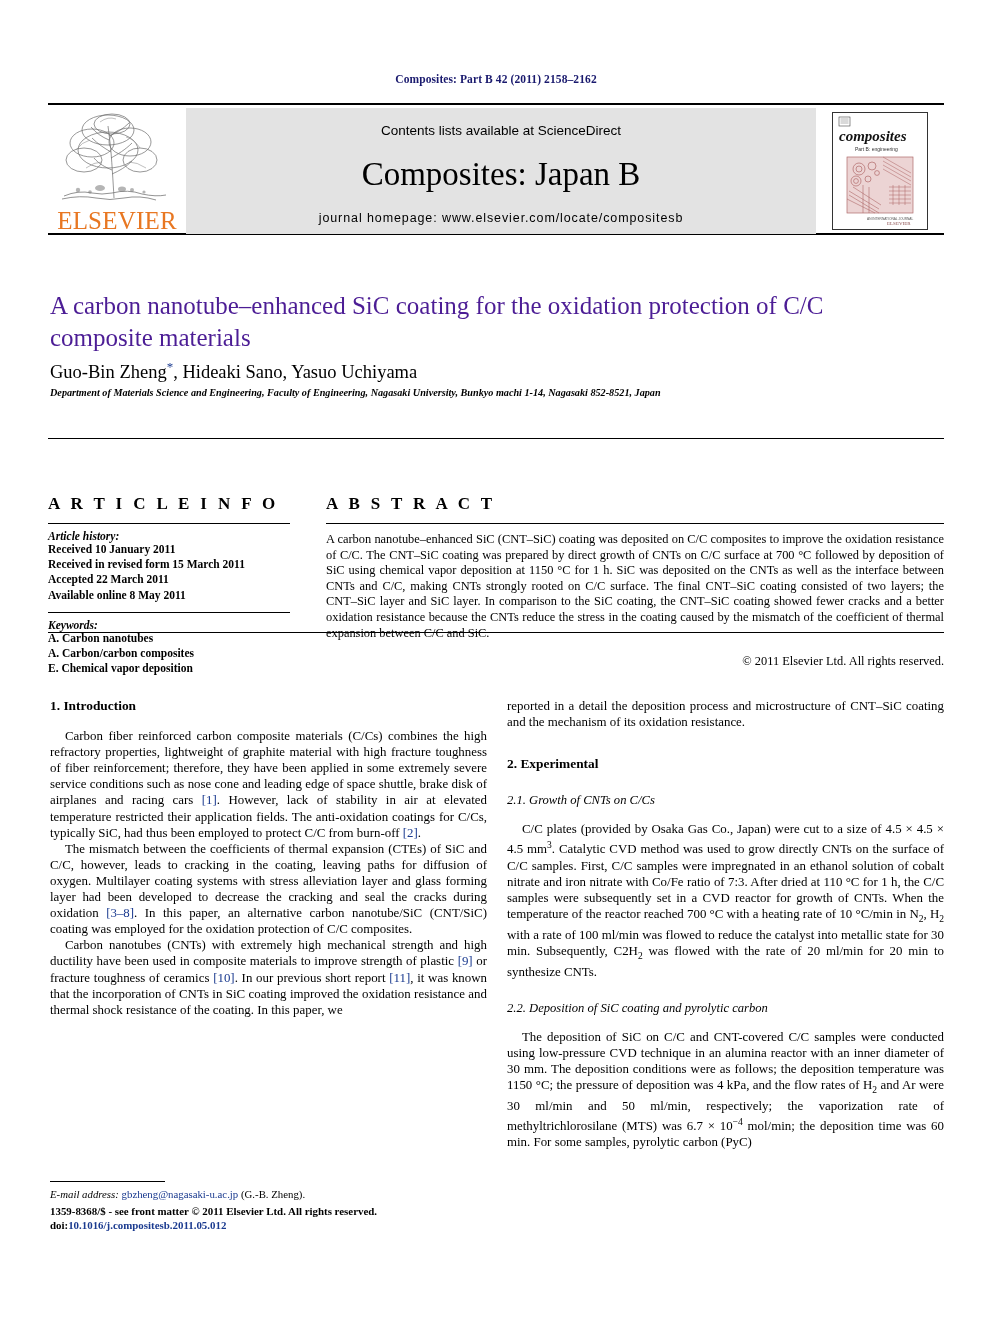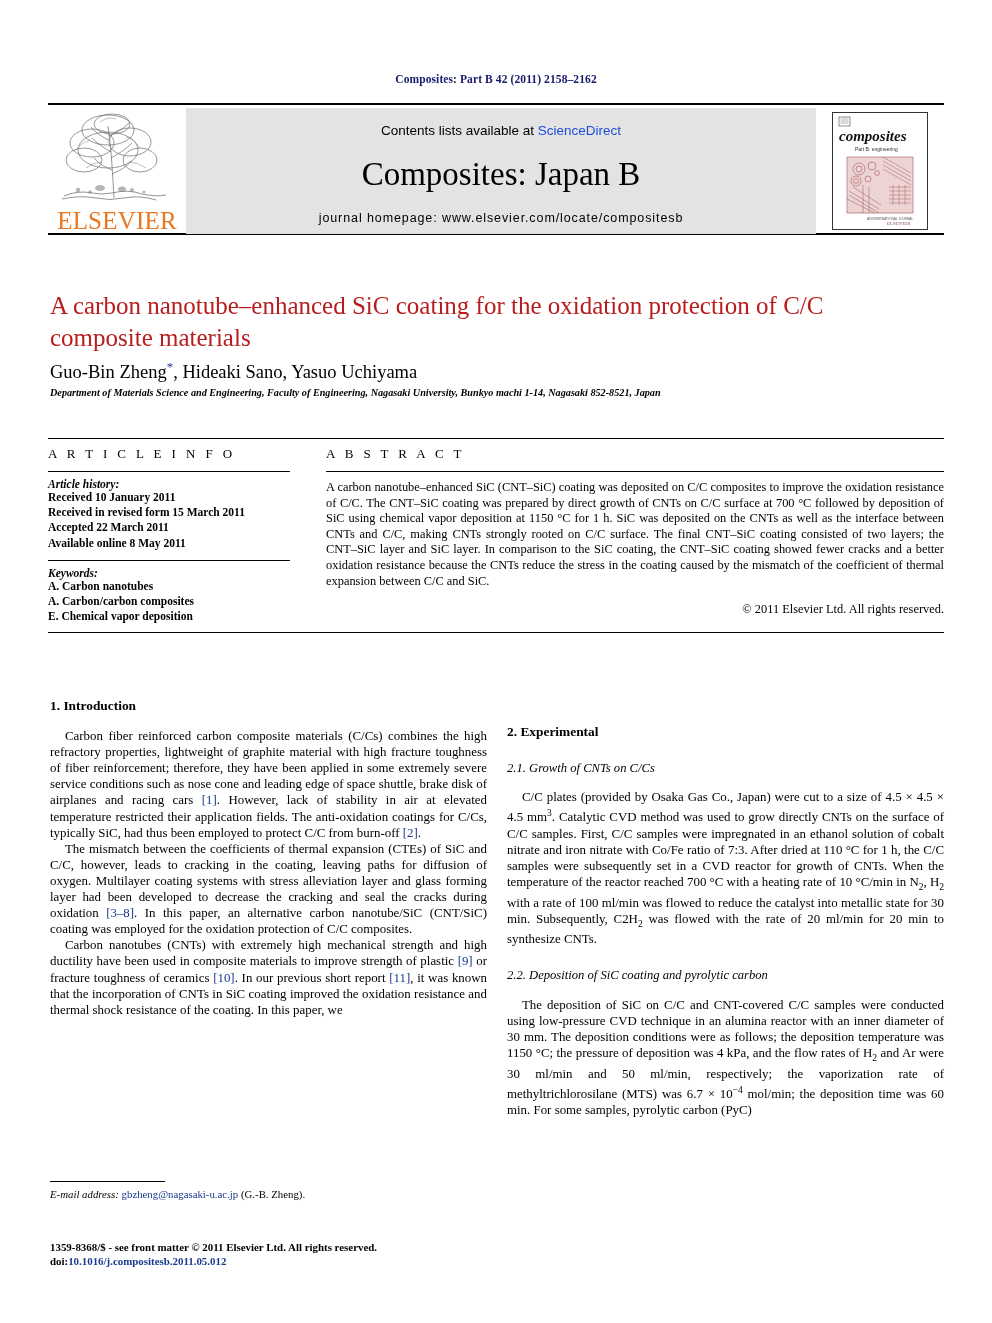--- a/index.html
+++ b/index.html
@@ -78,21 +78,21 @@
   .contents-line {
     position: absolute;
     left: 0; top: 15px;
     width: 100%;
     text-align: center;
     font-family: "Liberation Sans", sans-serif;
     font-size: 13.5px;
     color: #000;
   }
   .contents-line .sd {
-    color: #1d4ed8;
+    color: #000000;
     margin-top: 37px;
   }
   .journal-title {
     position: absolute;
     left: 0; top: 48px;
     width: 100%;
     text-align: center;
     font-family: "Liberation Serif", serif;
     font-size: 33px;
     color: #000;
@@ -125,21 +125,21 @@
   }
 
   
   .article-title {
     position: absolute;
     left: 50px; top: 290px;
     width: 880px;
     font-family: "Liberation Serif", serif;
     font-size: 25px;
     line-height: 32px;
-    color: #b91c1c;
+    color: #4c1d95;
   }
   .authors {
     position: absolute;
     left: 50px; top: 359px;
     width: 880px;
     font-family: "Liberation Serif", serif;
     font-size: 18.5px;
     color: #000;
   }
   .authors .star { color: #1a3a8f; font-size: 13px; vertical-align: super; }
@@ -176,23 +176,24 @@
     left: 0; top: 8px;
     width: 242px;
   }
   .abs-col {
     position: absolute;
     left: 278px; top: 8px;
     width: 618px;
   }
   .sec-caps {
     font-family: "Liberation Serif", serif;
-    font-weight: normal;
-    font-size: 13px;
+    font-weight: bold;
+    font-size: 17px;
     letter-spacing: 3.4px;
+    margin-top: 48px;
   }
   .rule-thin {
     border-top: 1px solid #000;
     margin-top: 9px;
   }
   .rule-thick {
     border-top: 1.6px solid #000;
     margin-top: 9px;
   }
   .info-head {
@@ -272,21 +273,21 @@
     text-indent: -10px;
   }
   .footnote-line .em {
     font-style: italic;
   }
   .mail { color: #1a3a8f; }
 
   
   .footer {
     position: absolute;
-    left: 50px; top: 1240px;
+    left: 50px; top: 1204px;
     width: 500px;
     font-family: "Liberation Serif", serif;
     font-weight: bold;
     font-size: 10.9px;
     line-height: 14px;
   }
   .footer .doi-link { color: #1a3a8f; }
   sub, sup { font-size: 74%; }
 </style>
 </head>
@@ -423,20 +424,21 @@
     <div class="h1">1. Introduction</div>
 
     <p class="body-p"><span>Carbon fiber reinforced carbon composite materials (C/Cs) combines the high refractory properties, lightweight of graphite material with high fracture toughness of fiber reinforcement; therefore, they have been applied in some extremely severe service conditions such as nose cone and leading edge of space shuttle, brake disk of airplanes and racing cars </span><span class="ref">[1]</span><span>. However, lack of stability in air at elevated temperature restricted their application fields. The anti-oxidation coatings for C/Cs, typically SiC, had thus been employed to protect C/C from burn-off </span><span class="ref">[2]</span><span>.</span></p>
 
     <p class="body-p"><span>The mismatch between the coefficients of thermal expansion (CTEs) of SiC and C/C, however, leads to cracking in the coating, leaving paths for diffusion of oxygen. Multilayer coating systems with stress alleviation layer and glass forming layer had been developed to decrease the cracking and seal the cracks during oxidation </span><span class="ref">[3–8]</span><span>. In this paper, an alternative carbon nanotube/SiC (CNT/SiC) coating was employed for the oxidation protection of C/C composites.</span></p>
 
     <p class="body-p"><span>Carbon nanotubes (CNTs) with extremely high mechanical strength and high ductility have been used in composite materials to improve strength of plastic </span><span class="ref">[9]</span><span> or fracture toughness of ceramics </span><span class="ref">[10]</span><span>. In our previous short report </span><span class="ref">[11]</span><span>, it was known that the incorporation of CNTs in SiC coating improved the oxidation resistance and thermal shock resistance of the coating. In this paper, we</span></p>
   </div>
 
   <div class="col col-right">
+    <p class="body-p noindent">reported in a detail the deposition process and microstructure of CNT–SiC coating and the mechanism of its oxidation resistance.</p>
     <div class="h1 spaced">2. Experimental</div>
     <div class="h2">2.1. Growth of CNTs on C/Cs</div>
     <p class="body-p">C/C plates (provided by Osaka Gas Co., Japan) were cut to a size of 4.5 × 4.5 × 4.5 mm<sup>3</sup>. Catalytic CVD method was used to grow directly CNTs on the surface of C/C samples. First, C/C samples were impregnated in an ethanol solution of cobalt nitrate and iron nitrate with Co/Fe ratio of 7:3. After dried at 110 °C for 1 h, the C/C samples were subsequently set in a CVD reactor for growth of CNTs. When the temperature of the reactor reached 700 °C with a heating rate of 10 °C/min in N<sub>2</sub>, H<sub>2</sub> with a rate of 100 ml/min was flowed to reduce the catalyst into metallic state for 30 min. Subsequently, C2H<sub>2</sub> was flowed with the rate of 20 ml/min for 20 min to synthesize CNTs.</p>
     <div class="h2">2.2. Deposition of SiC coating and pyrolytic carbon</div>
     <p class="body-p">The deposition of SiC on C/C and CNT-covered C/C samples were conducted using low-pressure CVD technique in an alumina reactor with an inner diameter of 30 mm. The deposition conditions were as follows; the deposition temperature was 1150 °C; the pressure of deposition was 4 kPa, and the flow rates of H<sub>2</sub> and Ar were 30 ml/min and 50 ml/min, respectively; the vaporization rate of methyltrichlorosilane (MTS) was 6.7 × 10<sup>−4</sup> mol/min; the deposition time was 60 min. For some samples, pyrolytic carbon (PyC)</p>
   </div>
 
   <div class="footnote">
     <div class="footnote-rule"></div>
     <div class="footnote-line"><span class="em">E-mail address:</span> <span class="mail">gbzheng@nagasaki-u.ac.jp</span> <span>(G.-B. Zheng).</span></div>

